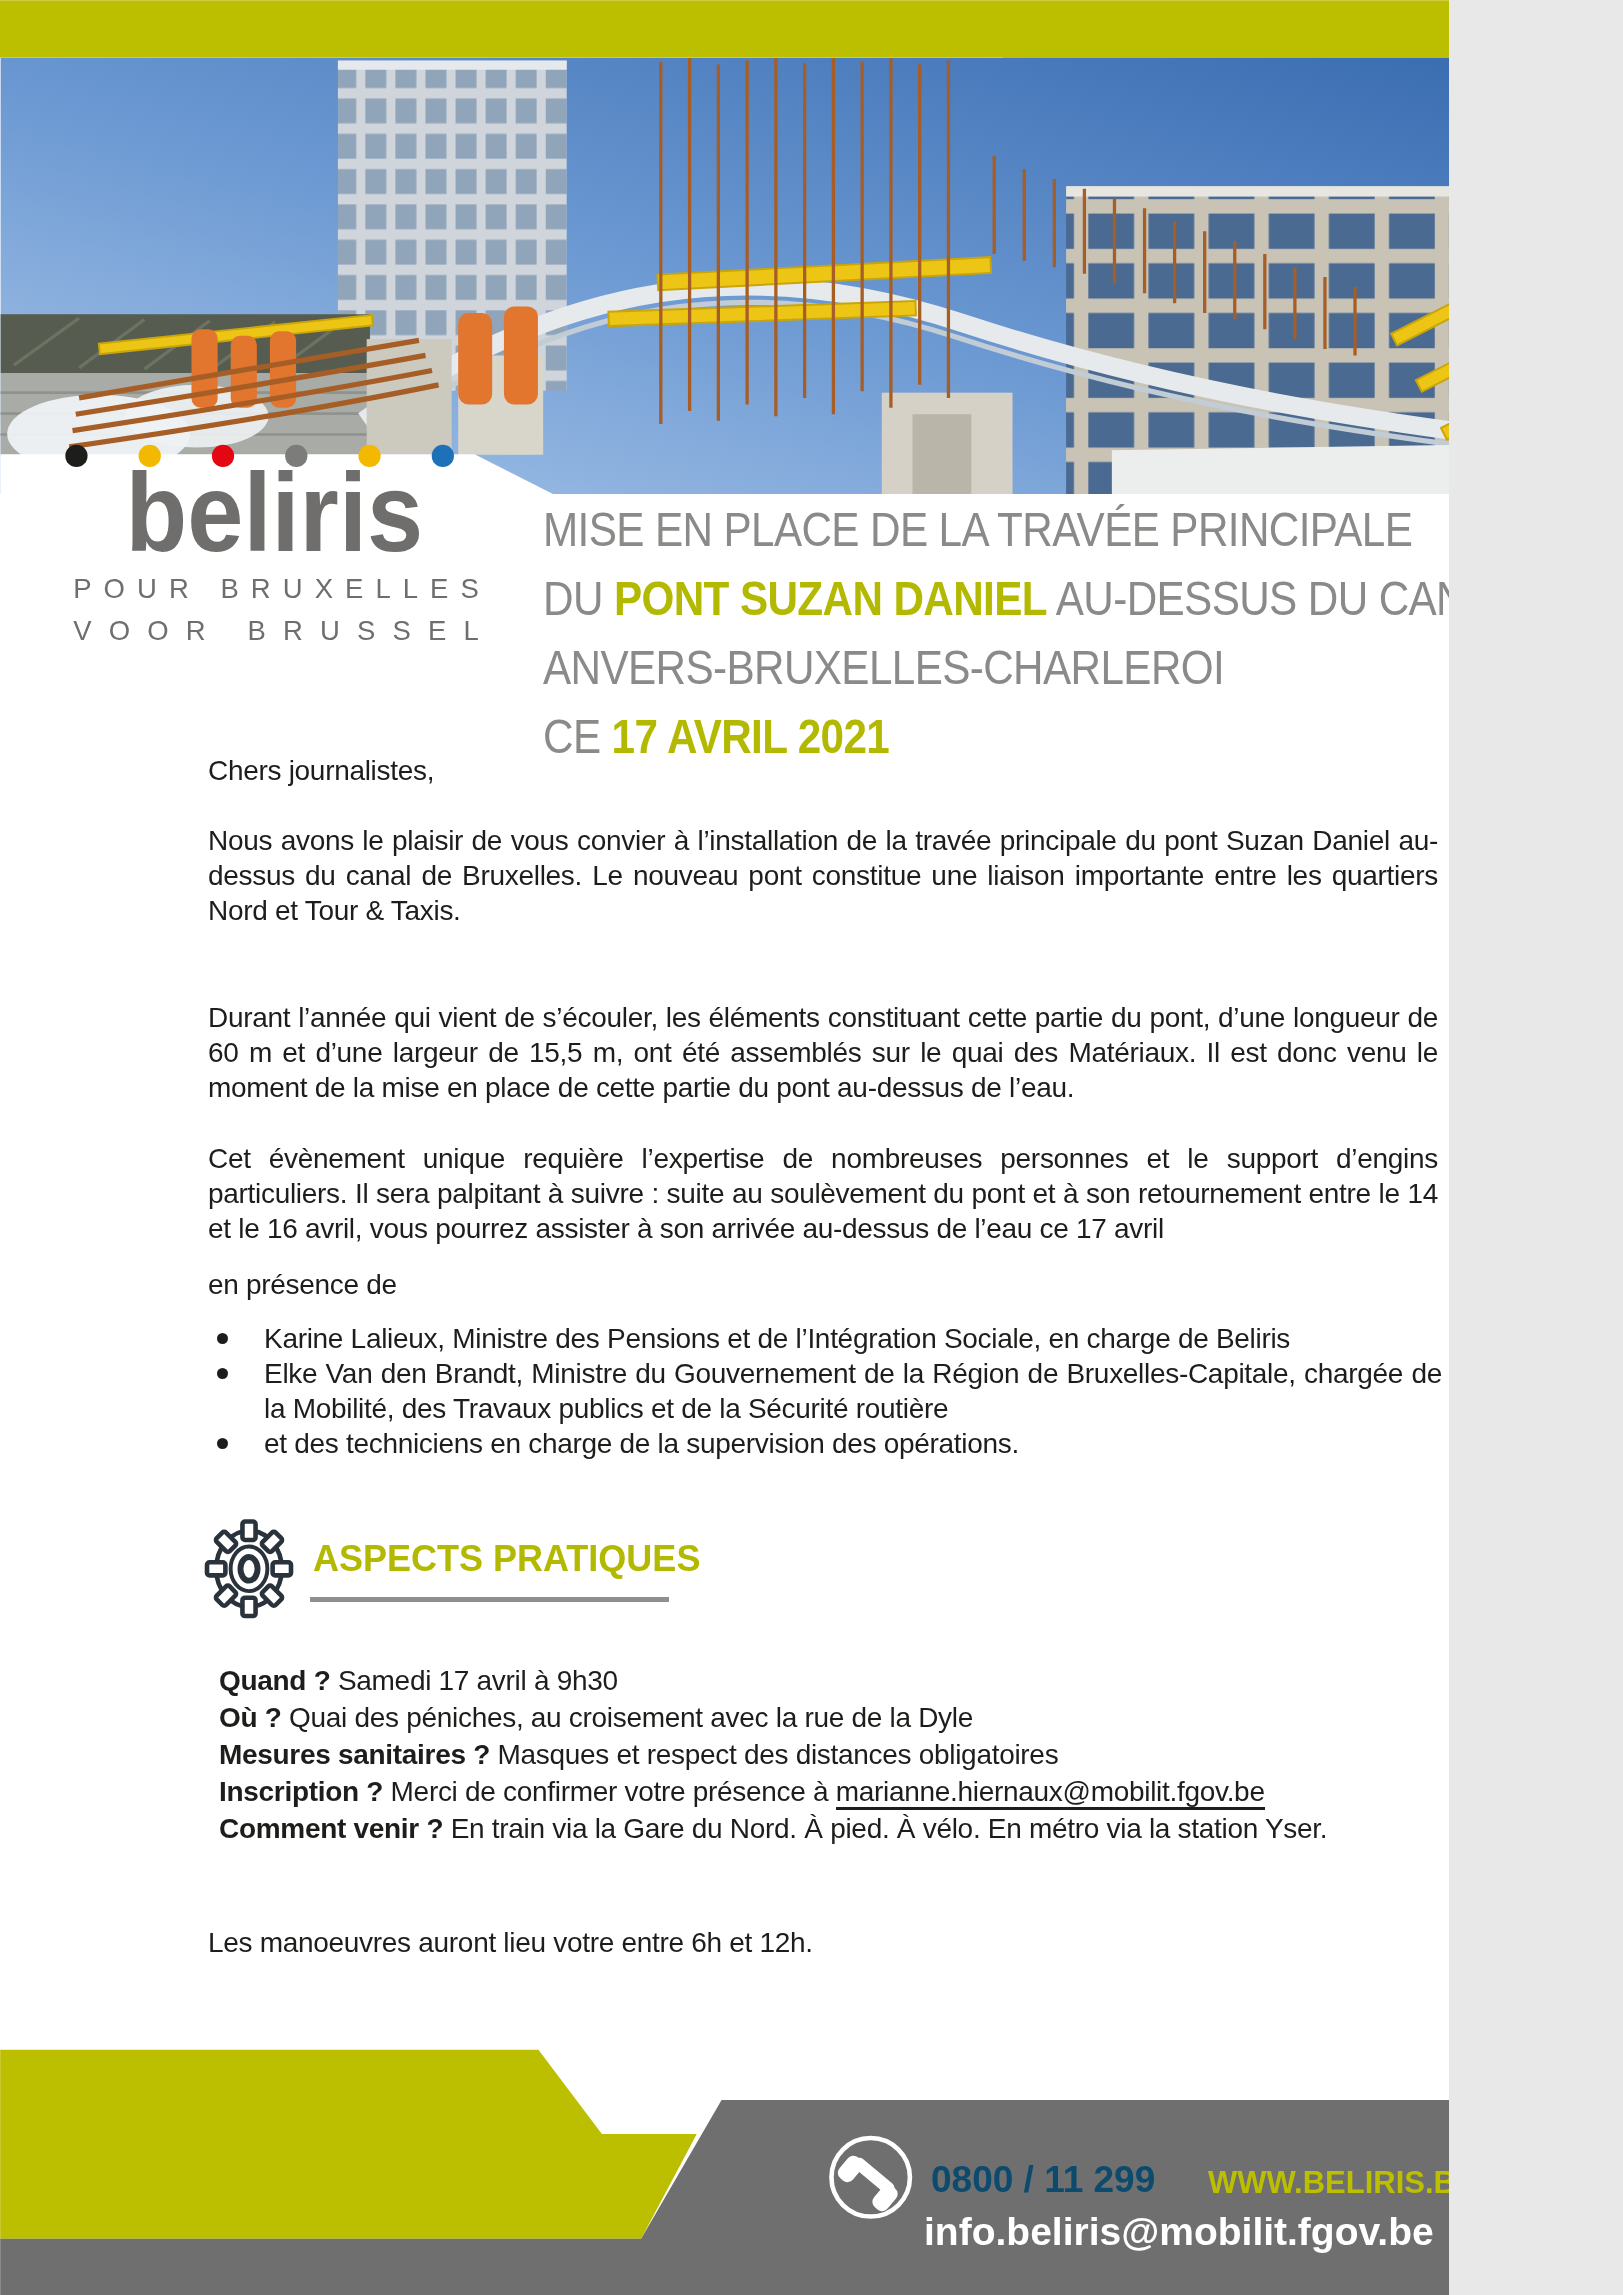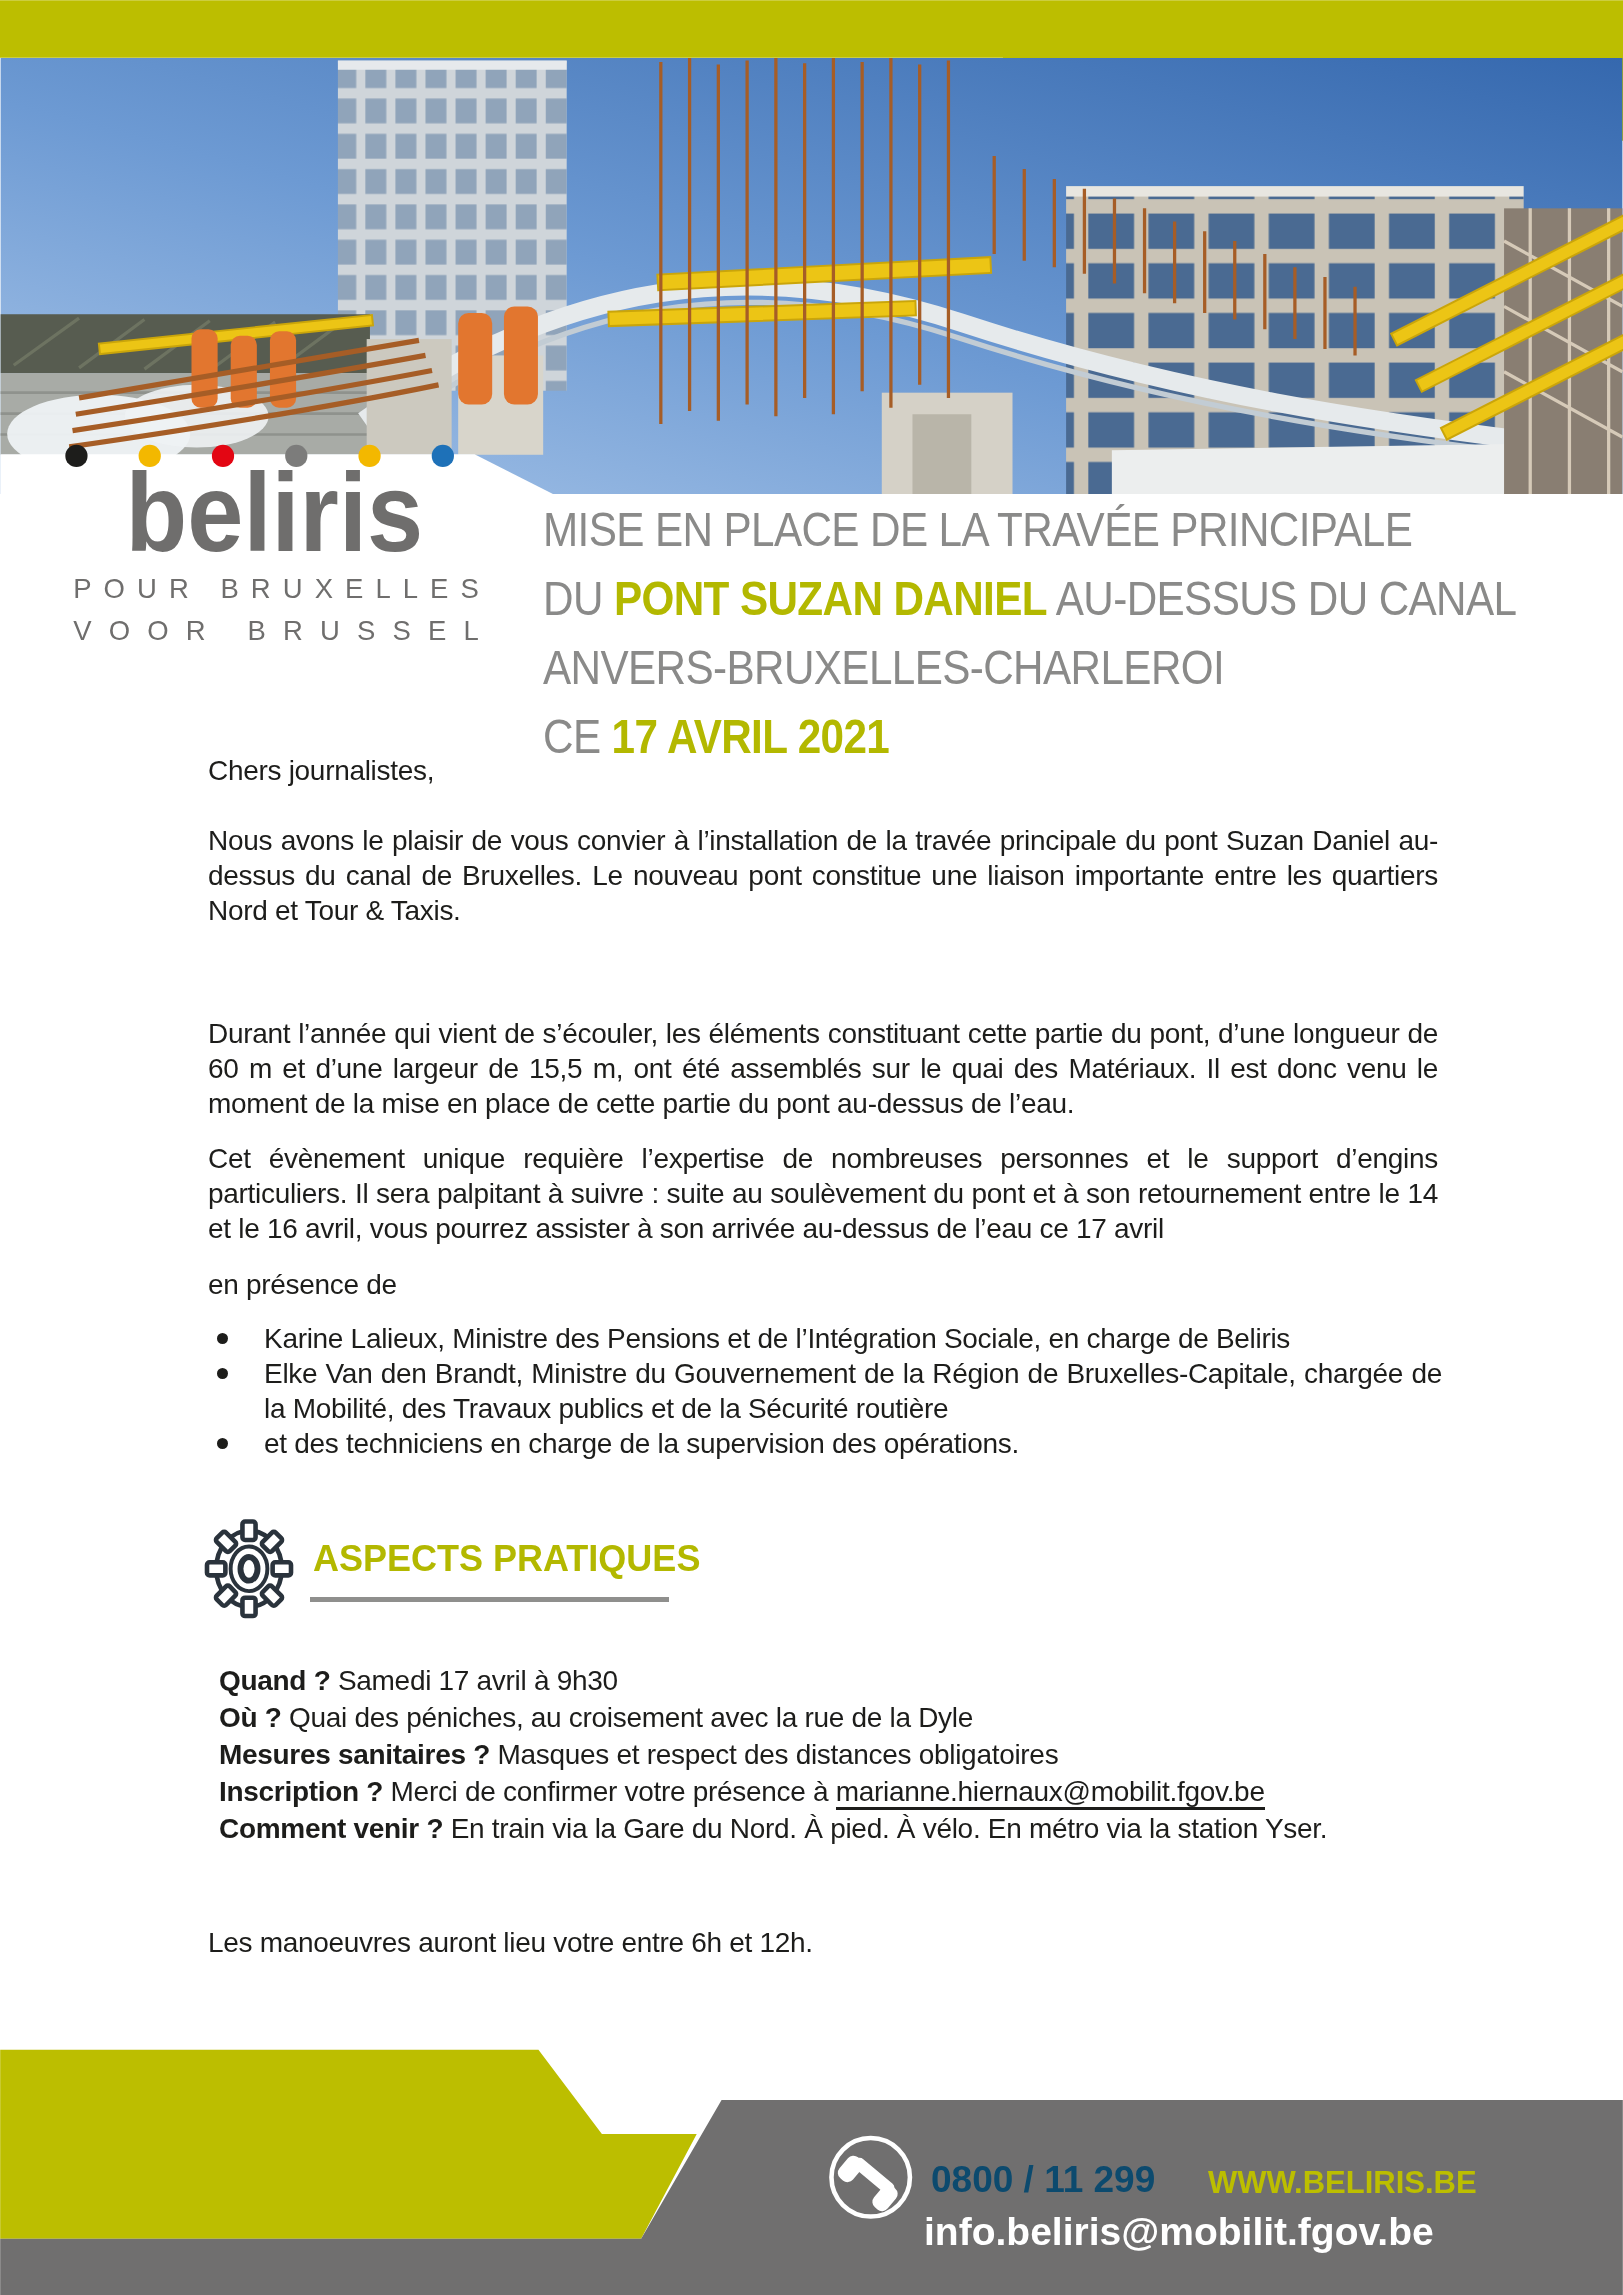--- a/index.html
+++ b/index.html
@@ -1,17 +1,17 @@
 <!DOCTYPE html>
 <html style="font-size:10.5px"><head>
 <meta charset="utf-8">
 <style>
   html,body{margin:0;padding:0;background:#e8e8e8;}
   .page{
-    position:relative;width:1623px;height:2295px;background:#ffffff;
+    position:relative;width:1449px;height:2295px;background:#ffffff;
     font-family:"Liberation Sans",sans-serif;overflow:hidden;
   }
   
   .header-svg{position:absolute;left:0;top:0;}
   .invitation-label{
     position:absolute;top:62px;right:55px;color:#ffffff;font-size:52px;font-weight:bold;
     letter-spacing:2px;transform:scaleX(.85);transform-origin:right top;white-space:nowrap;
   }
   
   .photo{position:absolute;left:0;top:58px;width:1623px;height:436px;}
@@ -141,21 +141,21 @@
 
   <div class="title-block">
     <div><span>MISE EN PLACE DE LA TRAVÉE PRINCIPALE</span></div>
     <div><span>DU </span><span class="em">PONT SUZAN DANIEL</span><span> AU-DESSUS DU CANAL</span></div>
     <div><span>ANVERS-BRUXELLES-CHARLEROI</span></div>
     <div><span>CE </span><span class="em">17 AVRIL 2021</span></div>
   </div>
 
   <div class="bodytext salutation" style="position:absolute;">Chers journalistes,</div>
   <div class="bodytext para1 just" style="position:absolute;">Nous avons le plaisir de vous convier à l’installation de la travée principale du pont Suzan Daniel au-dessus du canal de Bruxelles. Le nouveau pont constitue une liaison importante entre les quartiers Nord et Tour &amp; Taxis.</div>
-  <div class="bodytext para2 just" style="position:absolute;margin-top:16px;">Durant l’année qui vient de s’écouler, les éléments constituant cette partie du pont, d’une longueur de 60 m et d’une largeur de 15,5 m, ont été assemblés sur le quai des Matériaux. Il est donc venu le moment de la mise en place de cette partie du pont au-dessus de l’eau.</div>
+  <div class="bodytext para2 just" style="position:absolute;">Durant l’année qui vient de s’écouler, les éléments constituant cette partie du pont, d’une longueur de 60 m et d’une largeur de 15,5 m, ont été assemblés sur le quai des Matériaux. Il est donc venu le moment de la mise en place de cette partie du pont au-dessus de l’eau.</div>
   <div class="bodytext para3 just" style="position:absolute;">Cet évènement unique requière l’expertise de nombreuses personnes et le support d’engins particuliers. Il sera palpitant à suivre : suite au soulèvement du pont et à son retournement entre le 14 et le 16 avril, vous pourrez assister à son arrivée au-dessus de l’eau ce 17 avril</div>
   <div class="bodytext presence" style="position:absolute;">en présence de</div>
   <ul class="bodytext bullets" style="position:absolute;">
     <li>Karine Lalieux, Ministre des Pensions et de l’Intégration Sociale, en charge de Beliris</li>
     <li>Elke Van den Brandt, Ministre du Gouvernement de la Région de Bruxelles-Capitale, chargée de la Mobilité, des Travaux publics et de la Sécurité routière</li>
     <li>et des techniciens en charge de la supervision des opérations.</li>
   </ul>
 
   <div class="gear-wrap">
     <svg width="92" height="105" viewBox="0 0 140 160">

